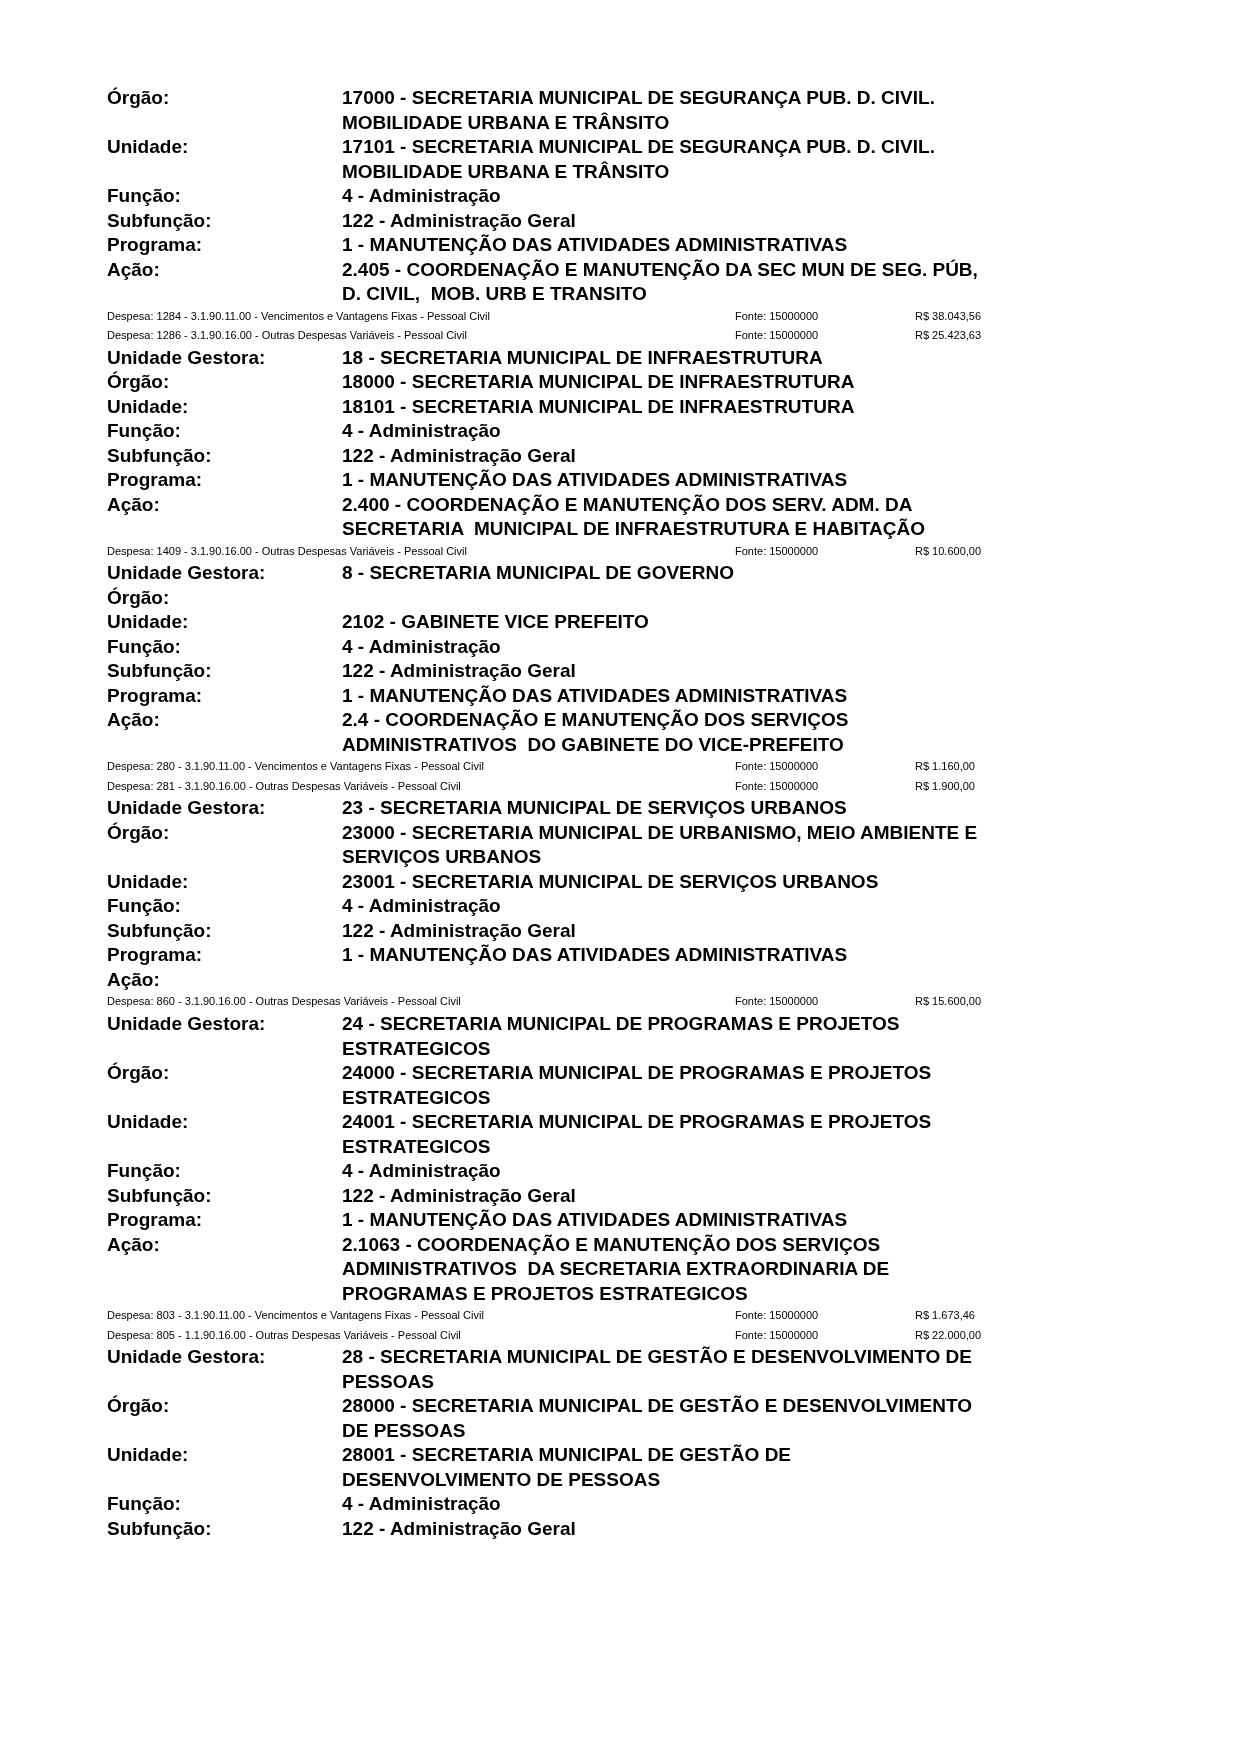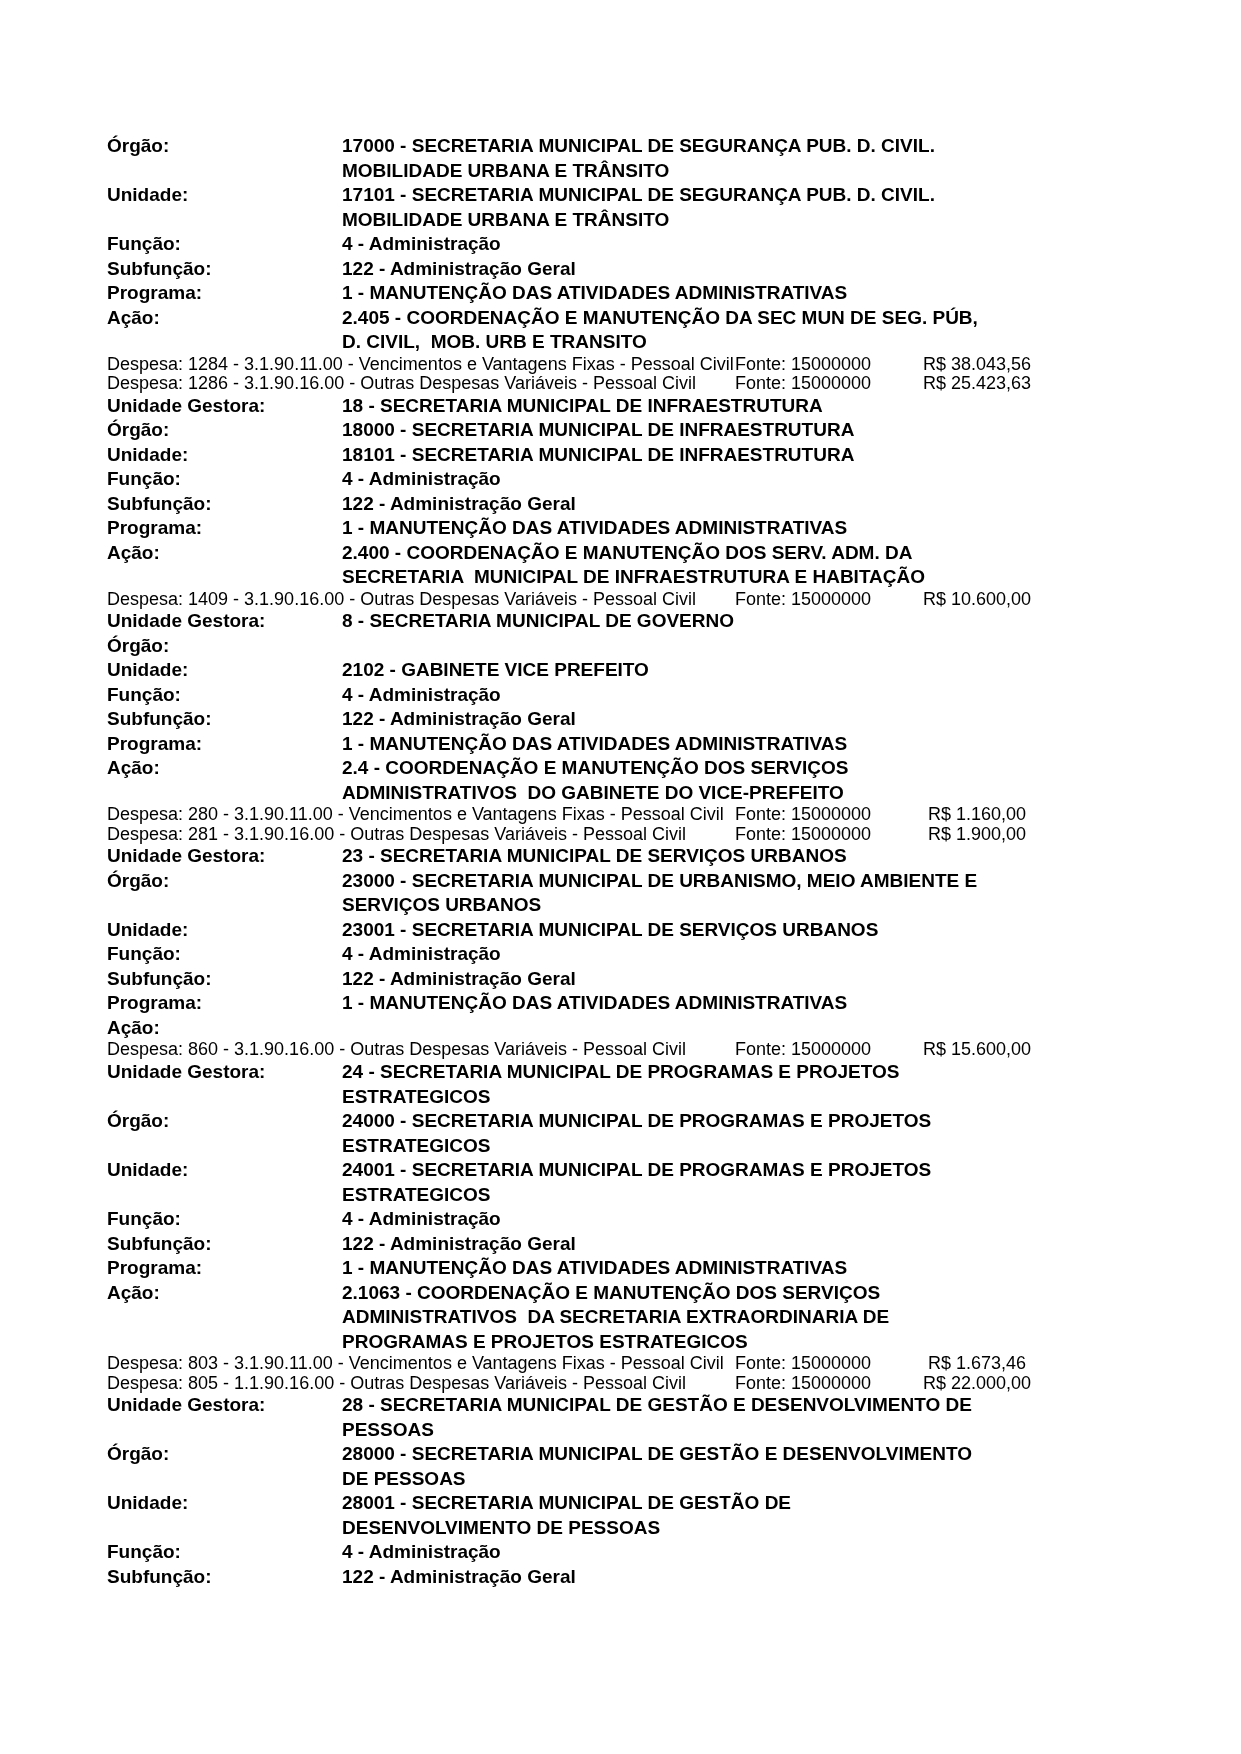--- a/index.html
+++ b/index.html
@@ -9,21 +9,20 @@
     font-family: "Liberation Sans", sans-serif;
     color: #000000;
     overflow: hidden;
     position: relative;
   }
   .page {
     position: absolute;
     top: 86px;
     left: 107px;
     width: 932px;
-    margin-top: 48px;
   }
   .field-row {
     display: flex;
     align-items: flex-start;
     font-weight: bold;
     font-size: 19px;
     line-height: 24.5px;
   }
   .field-label {
     width: 235px;
@@ -31,37 +30,37 @@
     white-space: nowrap;
   }
   .field-value {
     flex: 1 1 auto;
     white-space: pre-wrap;
   }
   .despesa-row {
     display: flex;
     align-items: flex-start;
     font-weight: normal;
-    font-size: 18px;
+    font-size: 11px;
     line-height: 19.6px;
   }
   .despesa-desc {
     width: 628px;
     flex: 0 0 628px;
     white-space: nowrap;
     overflow: visible;
   }
   .despesa-fonte {
     width: 180px;
     flex: 0 0 180px;
     white-space: nowrap;
   }
   .despesa-valor {
     flex: 1 1 auto;
-    text-align: center;
+    text-align: left;
     white-space: nowrap;
   }
 </style>
 </head>
 <body>
 
 <div class="page">
     <div>
       <div class="field-row">
     <div class="field-label">Órgão:</div>

